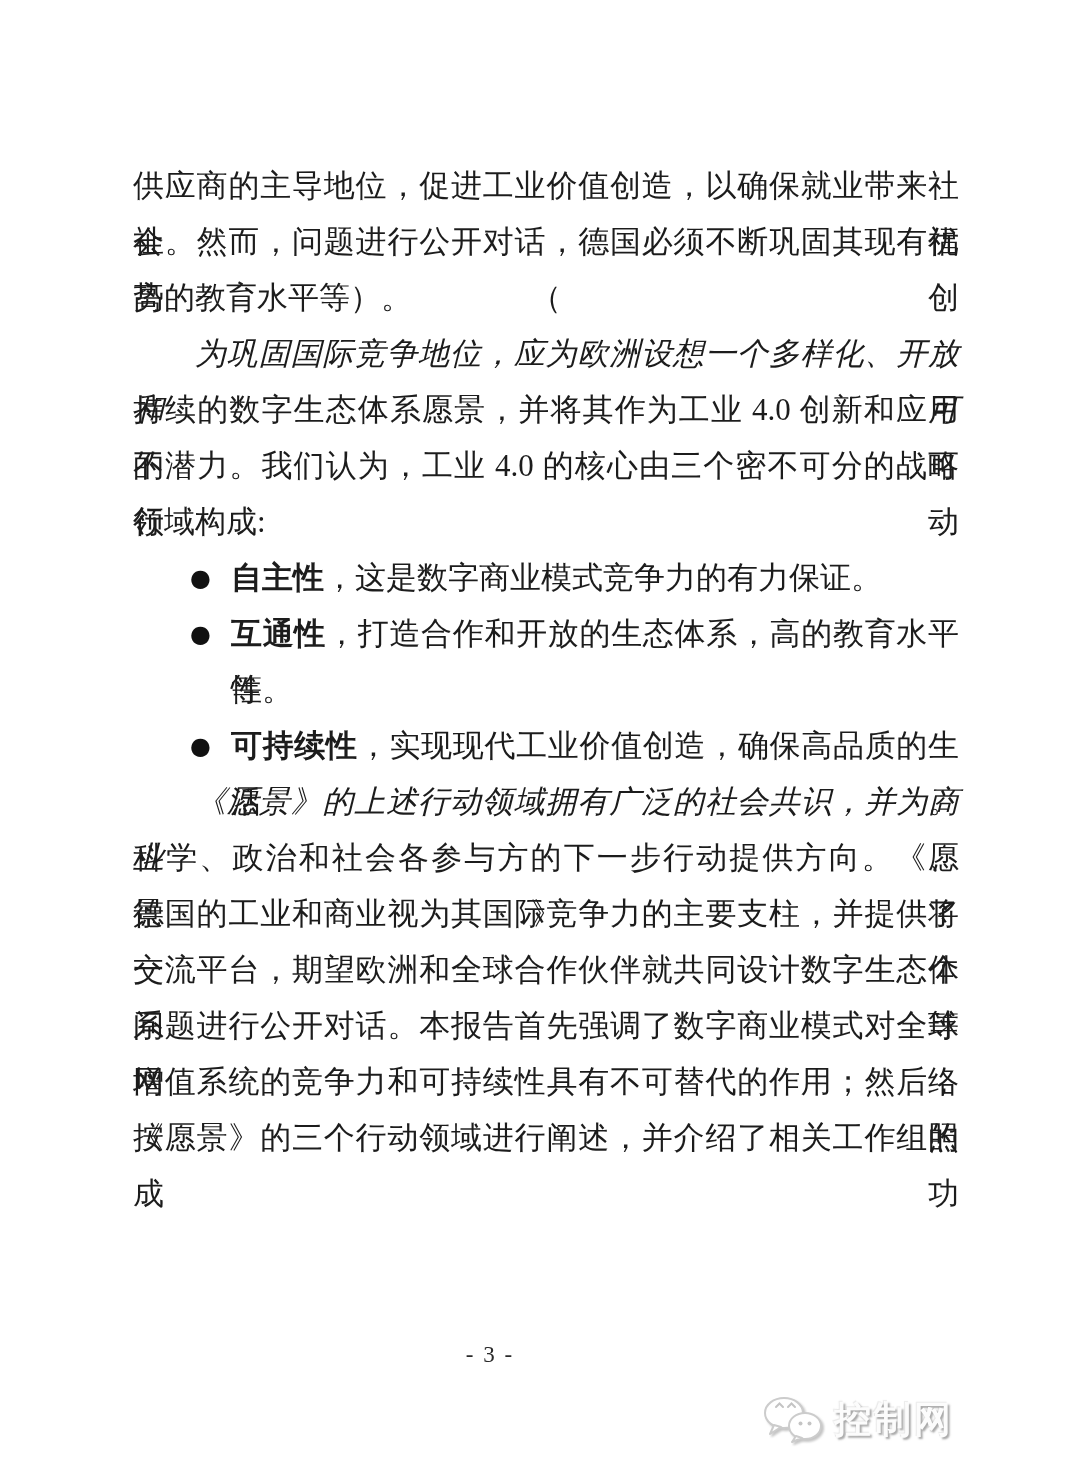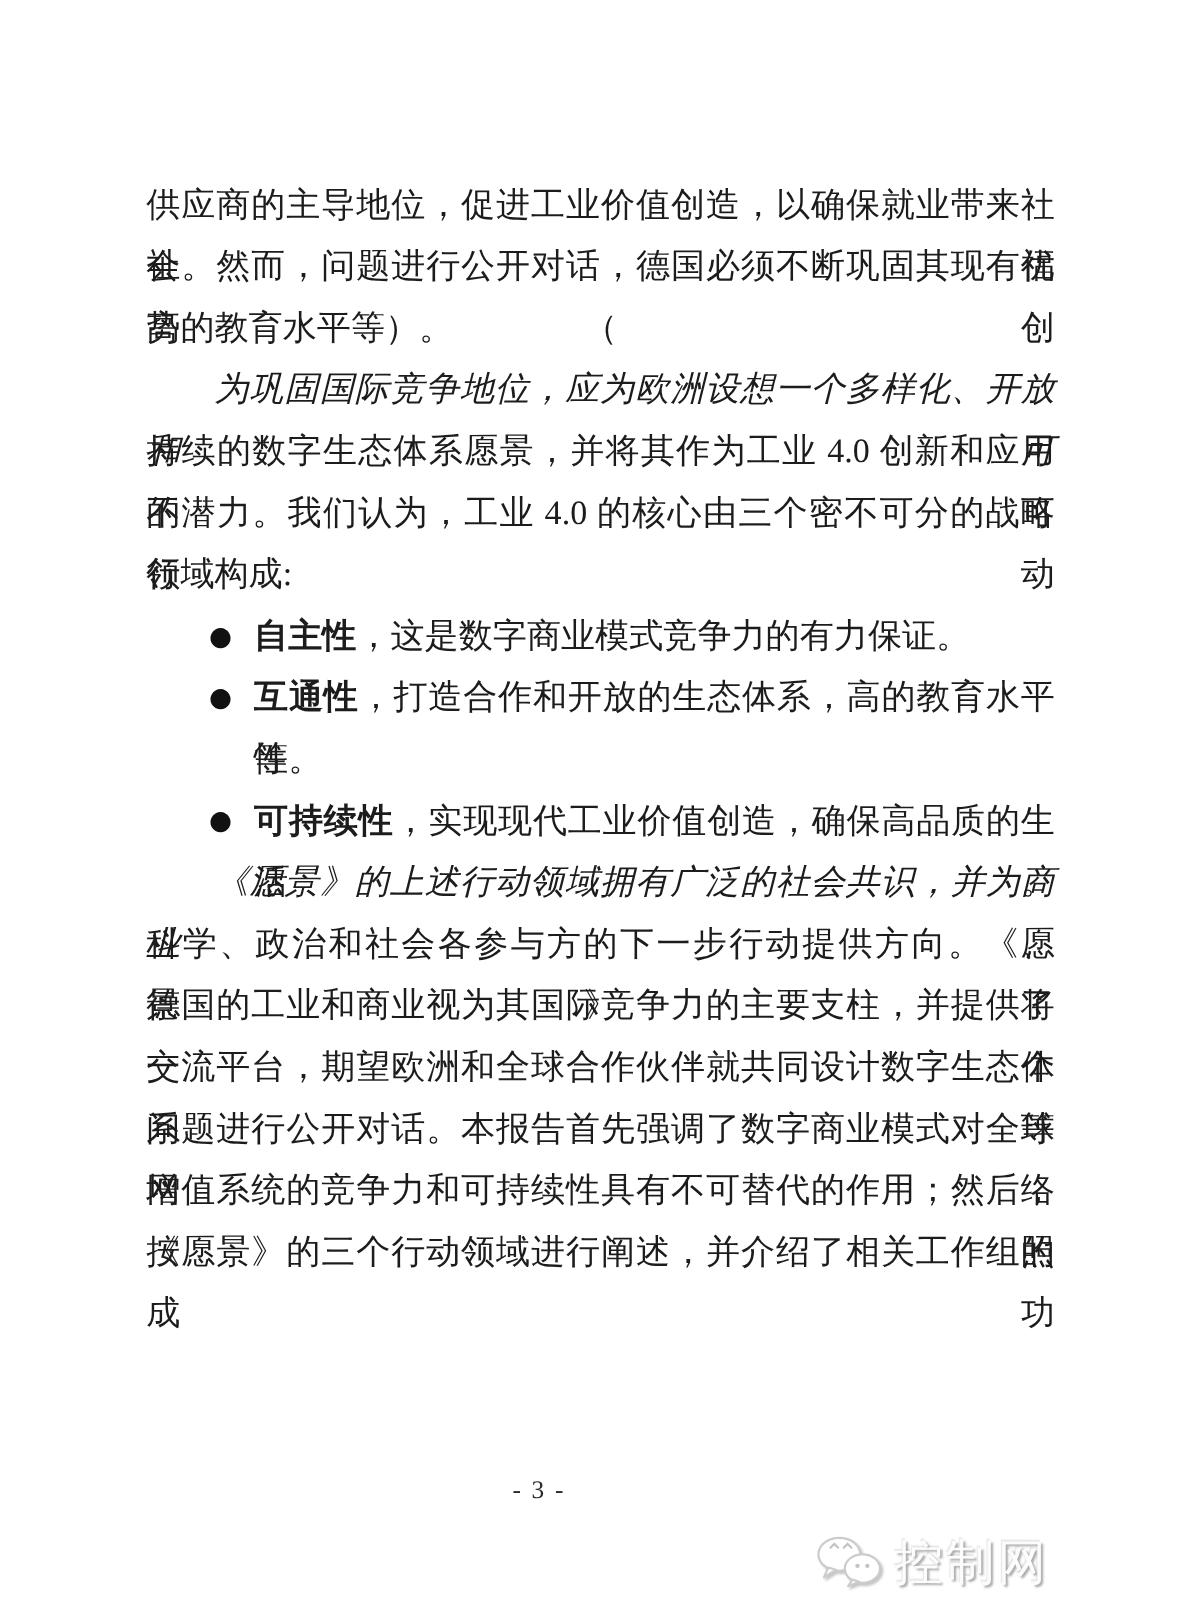--- a/index.html
+++ b/index.html
@@ -52,22 +52,22 @@
     height: 48px;
     display: flex;
     align-items: center;
     gap: 8px;
   }
   .watermark .wm-icon {
     filter: drop-shadow(2px 2px 1px rgba(150,150,150,0.55));
   }
   .watermark .wm-label {
     font-family: "Liberation Sans", "DejaVu Sans", sans-serif;
-    font-weight: 400;
-    font-size: 44px;
+    font-weight: 700;
+    font-size: 37px;
     letter-spacing: 3px;
     color: #fcfcfc;
     text-shadow: 2px 2px 2px rgba(140,140,140,0.75), -1px -1px 1px rgba(230,230,230,0.9);
   }
 </style>
 </head>
 <body>
 
 <div class="page">
 

